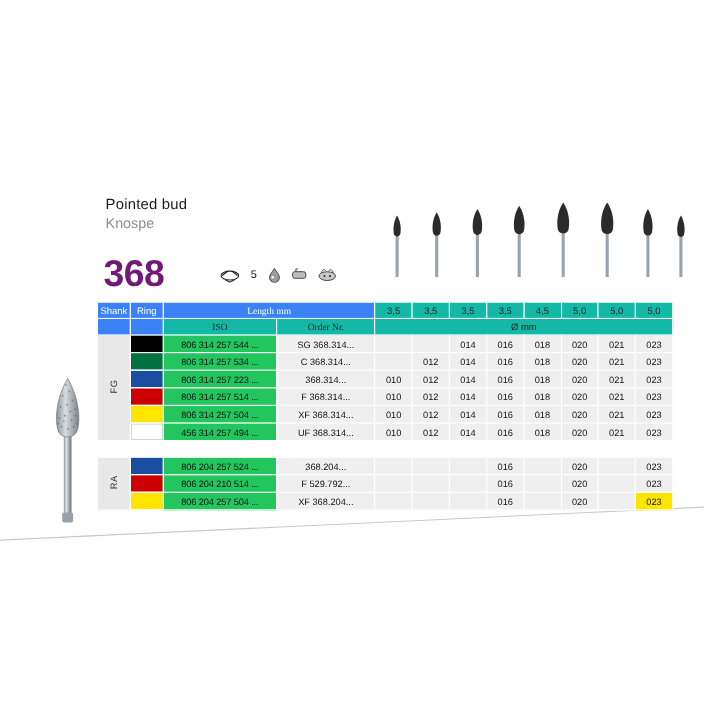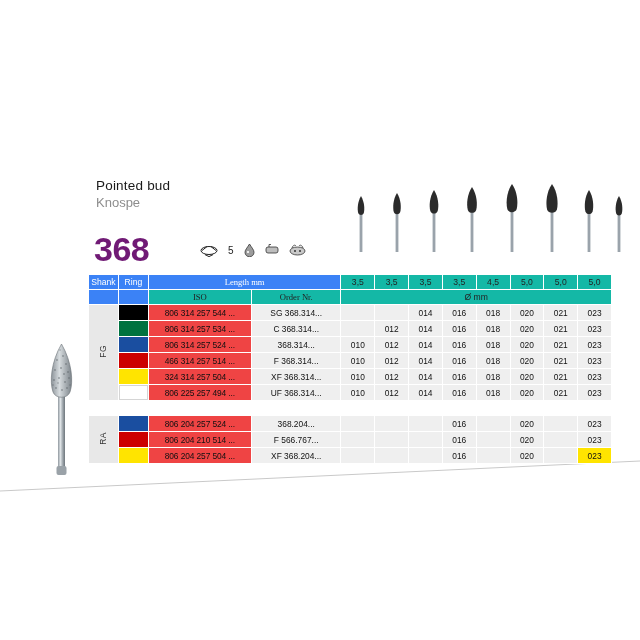--- a/index.html
+++ b/index.html
@@ -122,21 +122,21 @@
     background: #e8e8e8;
     color: #333;
     font-size: 8.5px;
     font-weight: bold;
     width: 30px;
   }
   .cell-ring { width: 30px; padding: 0; }
   .ring-swatch { display: block; width: 100%; height: 15px; }
 
   .cell-iso {
-    background: #ef4444;
+    background: #22c55e;
     text-align: left;
     padding-left: 5px;
     width: 104px;
     font-size: 8.4px;
     letter-spacing: -0.1px;
   }
   .cell-order {
     background: #efefef;
     text-align: left;
     padding-left: 5px;
@@ -337,66 +337,66 @@
             <td class="cell-size">016</td>
             <td class="cell-size">018</td>
             <td class="cell-size">020</td>
             <td class="cell-size">021</td>
             <td class="cell-size">023</td>
           </tr>
           <tr>
             <td class="cell-ring">
               <span class="ring-swatch" style="background:#1a4ea0"></span>
             </td>
-            <td class="cell-iso">806 314 257 524 ...</td>
+            <td class="cell-iso">806 314 257 223 ...</td>
             <td class="cell-order">368.314...</td>
             <td class="cell-size">010</td>
             <td class="cell-size">012</td>
             <td class="cell-size">014</td>
             <td class="cell-size">016</td>
             <td class="cell-size">018</td>
             <td class="cell-size">020</td>
             <td class="cell-size">021</td>
             <td class="cell-size">023</td>
           </tr>
           <tr>
             <td class="cell-ring">
               <span class="ring-swatch" style="background:#cc0000"></span>
             </td>
-            <td class="cell-iso">466 314 257 514 ...</td>
+            <td class="cell-iso">806 314 257 514 ...</td>
             <td class="cell-order">F 368.314...</td>
             <td class="cell-size">010</td>
             <td class="cell-size">012</td>
             <td class="cell-size">014</td>
             <td class="cell-size">016</td>
             <td class="cell-size">018</td>
             <td class="cell-size">020</td>
             <td class="cell-size">021</td>
             <td class="cell-size">023</td>
           </tr>
           <tr>
             <td class="cell-ring">
               <span class="ring-swatch" style="background:#ffe400"></span>
             </td>
-            <td class="cell-iso">324 314 257 504 ...</td>
+            <td class="cell-iso">806 314 257 504 ...</td>
             <td class="cell-order">XF 368.314...</td>
             <td class="cell-size">010</td>
             <td class="cell-size">012</td>
             <td class="cell-size">014</td>
             <td class="cell-size">016</td>
             <td class="cell-size">018</td>
             <td class="cell-size">020</td>
             <td class="cell-size">021</td>
             <td class="cell-size">023</td>
           </tr>
           <tr>
             <td class="cell-ring">
               <span class="ring-swatch" style="background:#ffffff;border:1px solid #d5d5d5"></span>
             </td>
-            <td class="cell-iso">806 225 257 494 ...</td>
+            <td class="cell-iso">456 314 257 494 ...</td>
             <td class="cell-order">UF 368.314...</td>
             <td class="cell-size">010</td>
             <td class="cell-size">012</td>
             <td class="cell-size">014</td>
             <td class="cell-size">016</td>
             <td class="cell-size">018</td>
             <td class="cell-size">020</td>
             <td class="cell-size">021</td>
             <td class="cell-size">023</td>
           </tr>
@@ -417,21 +417,21 @@
             <td class="cell-size"></td>
             <td class="cell-size">020</td>
             <td class="cell-size"></td>
             <td class="cell-size">023</td>
           </tr>
           <tr>
             <td class="cell-ring">
               <span class="ring-swatch" style="background:#cc0000"></span>
             </td>
             <td class="cell-iso">806 204 210 514 ...</td>
-            <td class="cell-order">F 566.767...</td>
+            <td class="cell-order">F 529.792...</td>
             <td class="cell-size"></td>
             <td class="cell-size"></td>
             <td class="cell-size"></td>
             <td class="cell-size">016</td>
             <td class="cell-size"></td>
             <td class="cell-size">020</td>
             <td class="cell-size"></td>
             <td class="cell-size">023</td>
           </tr>
           <tr>

